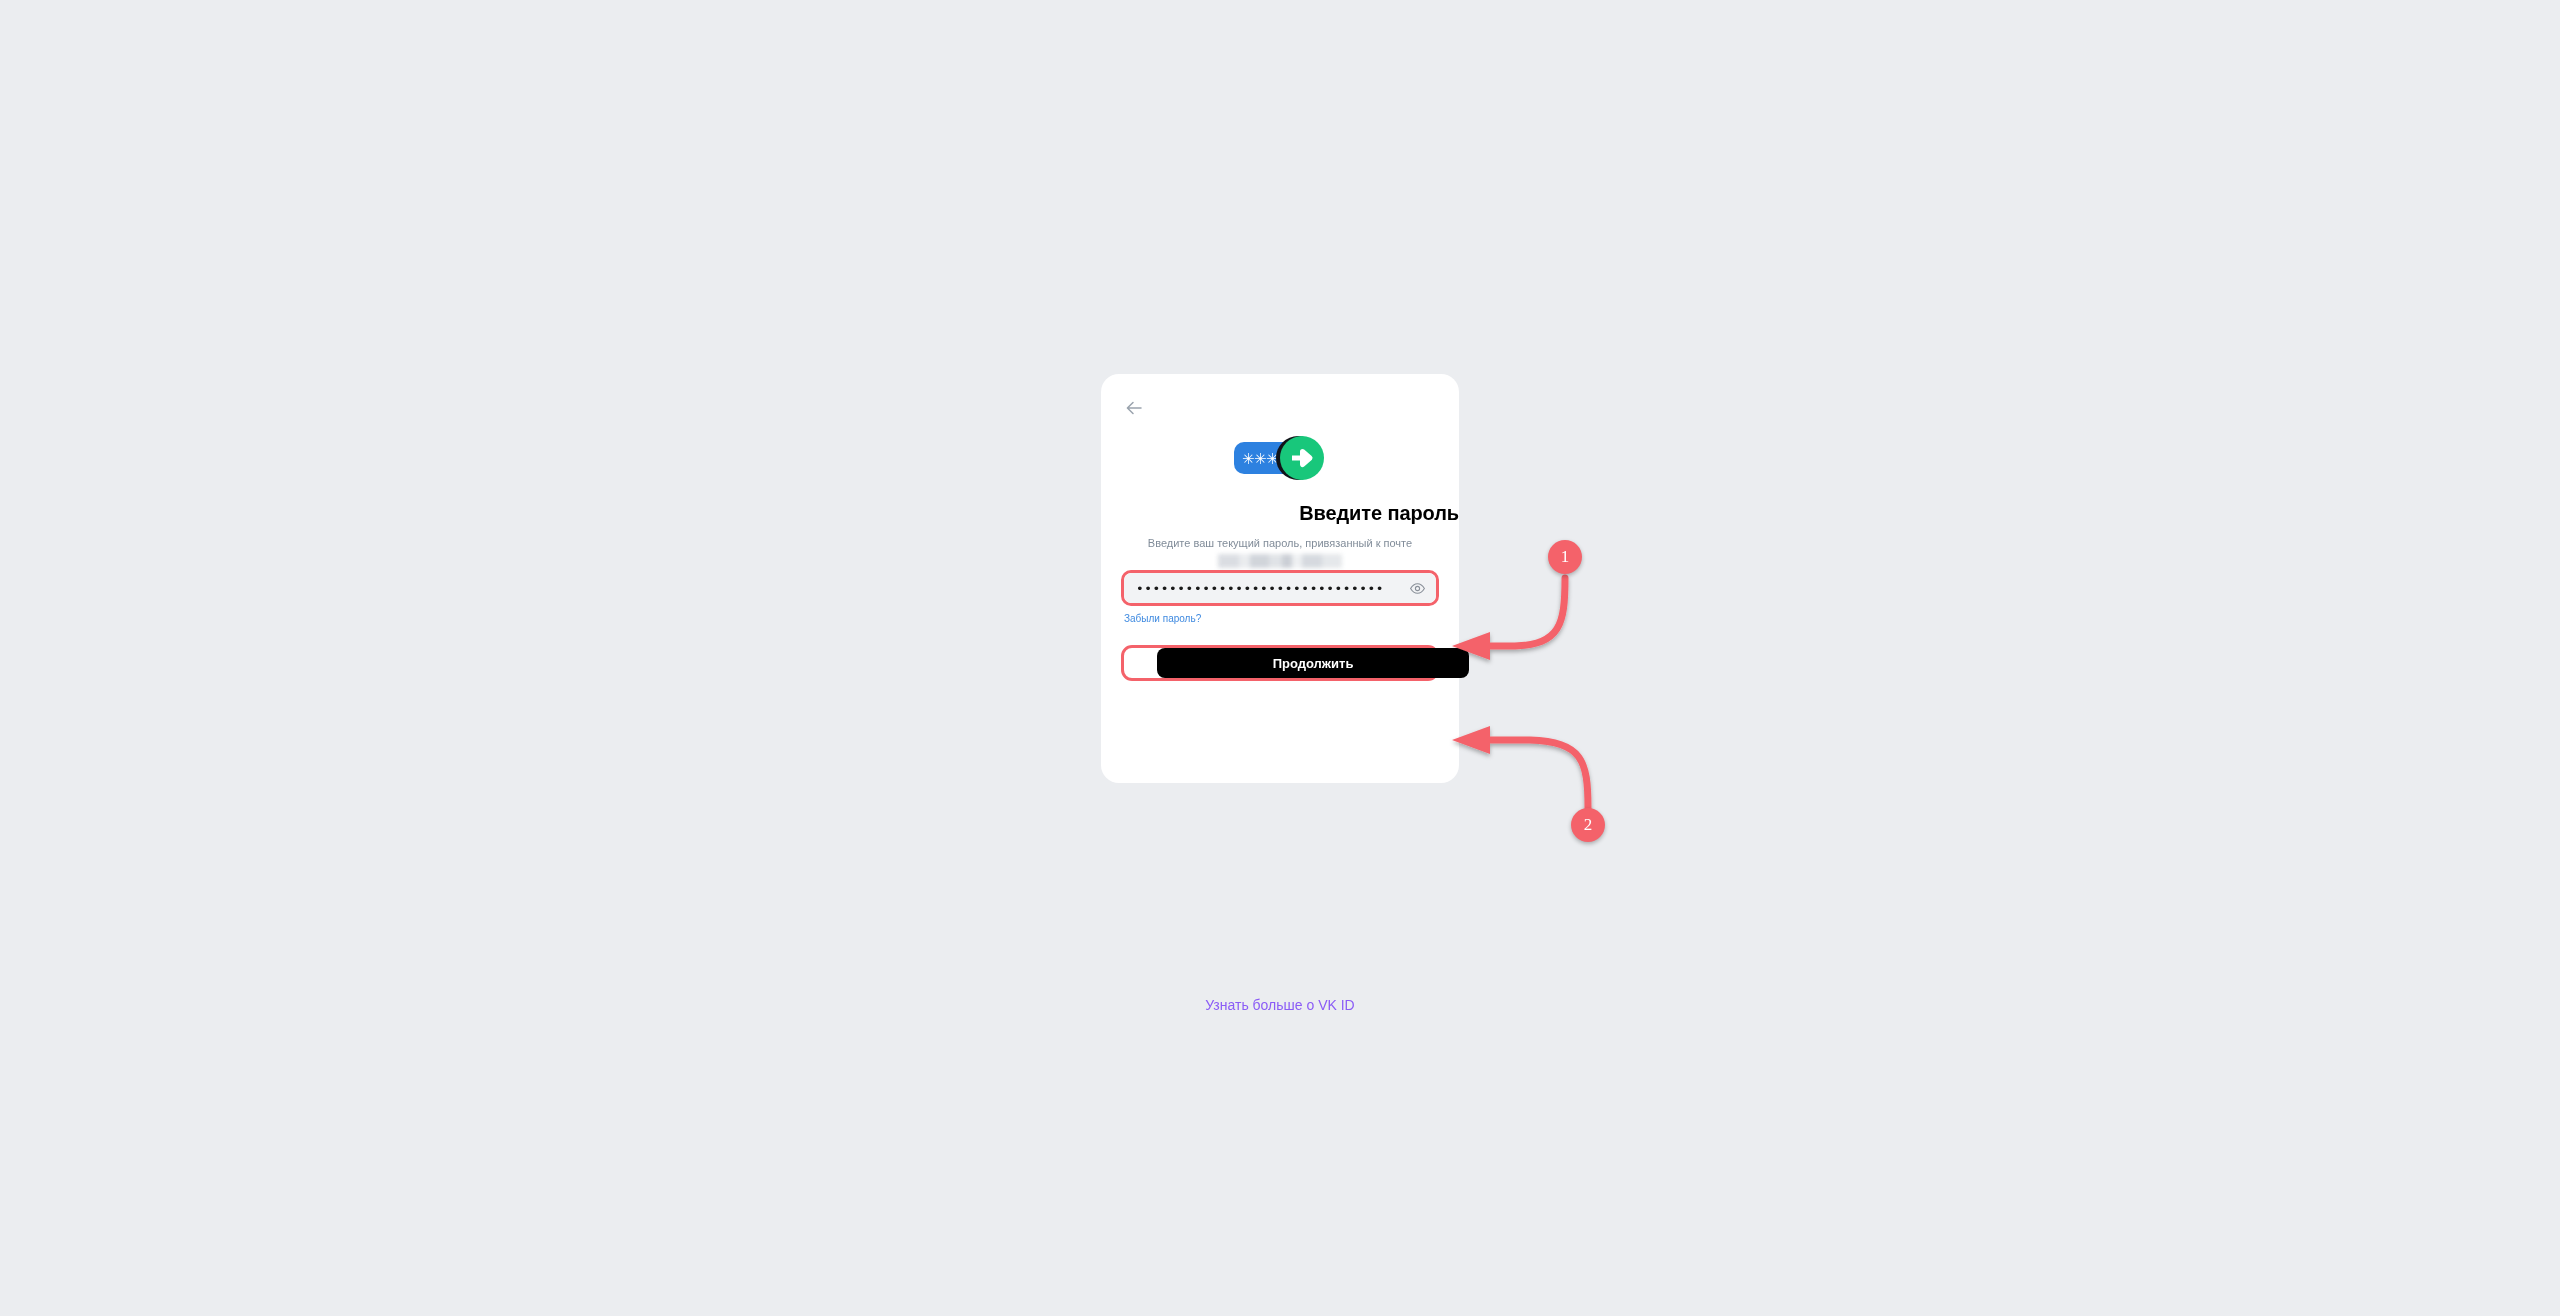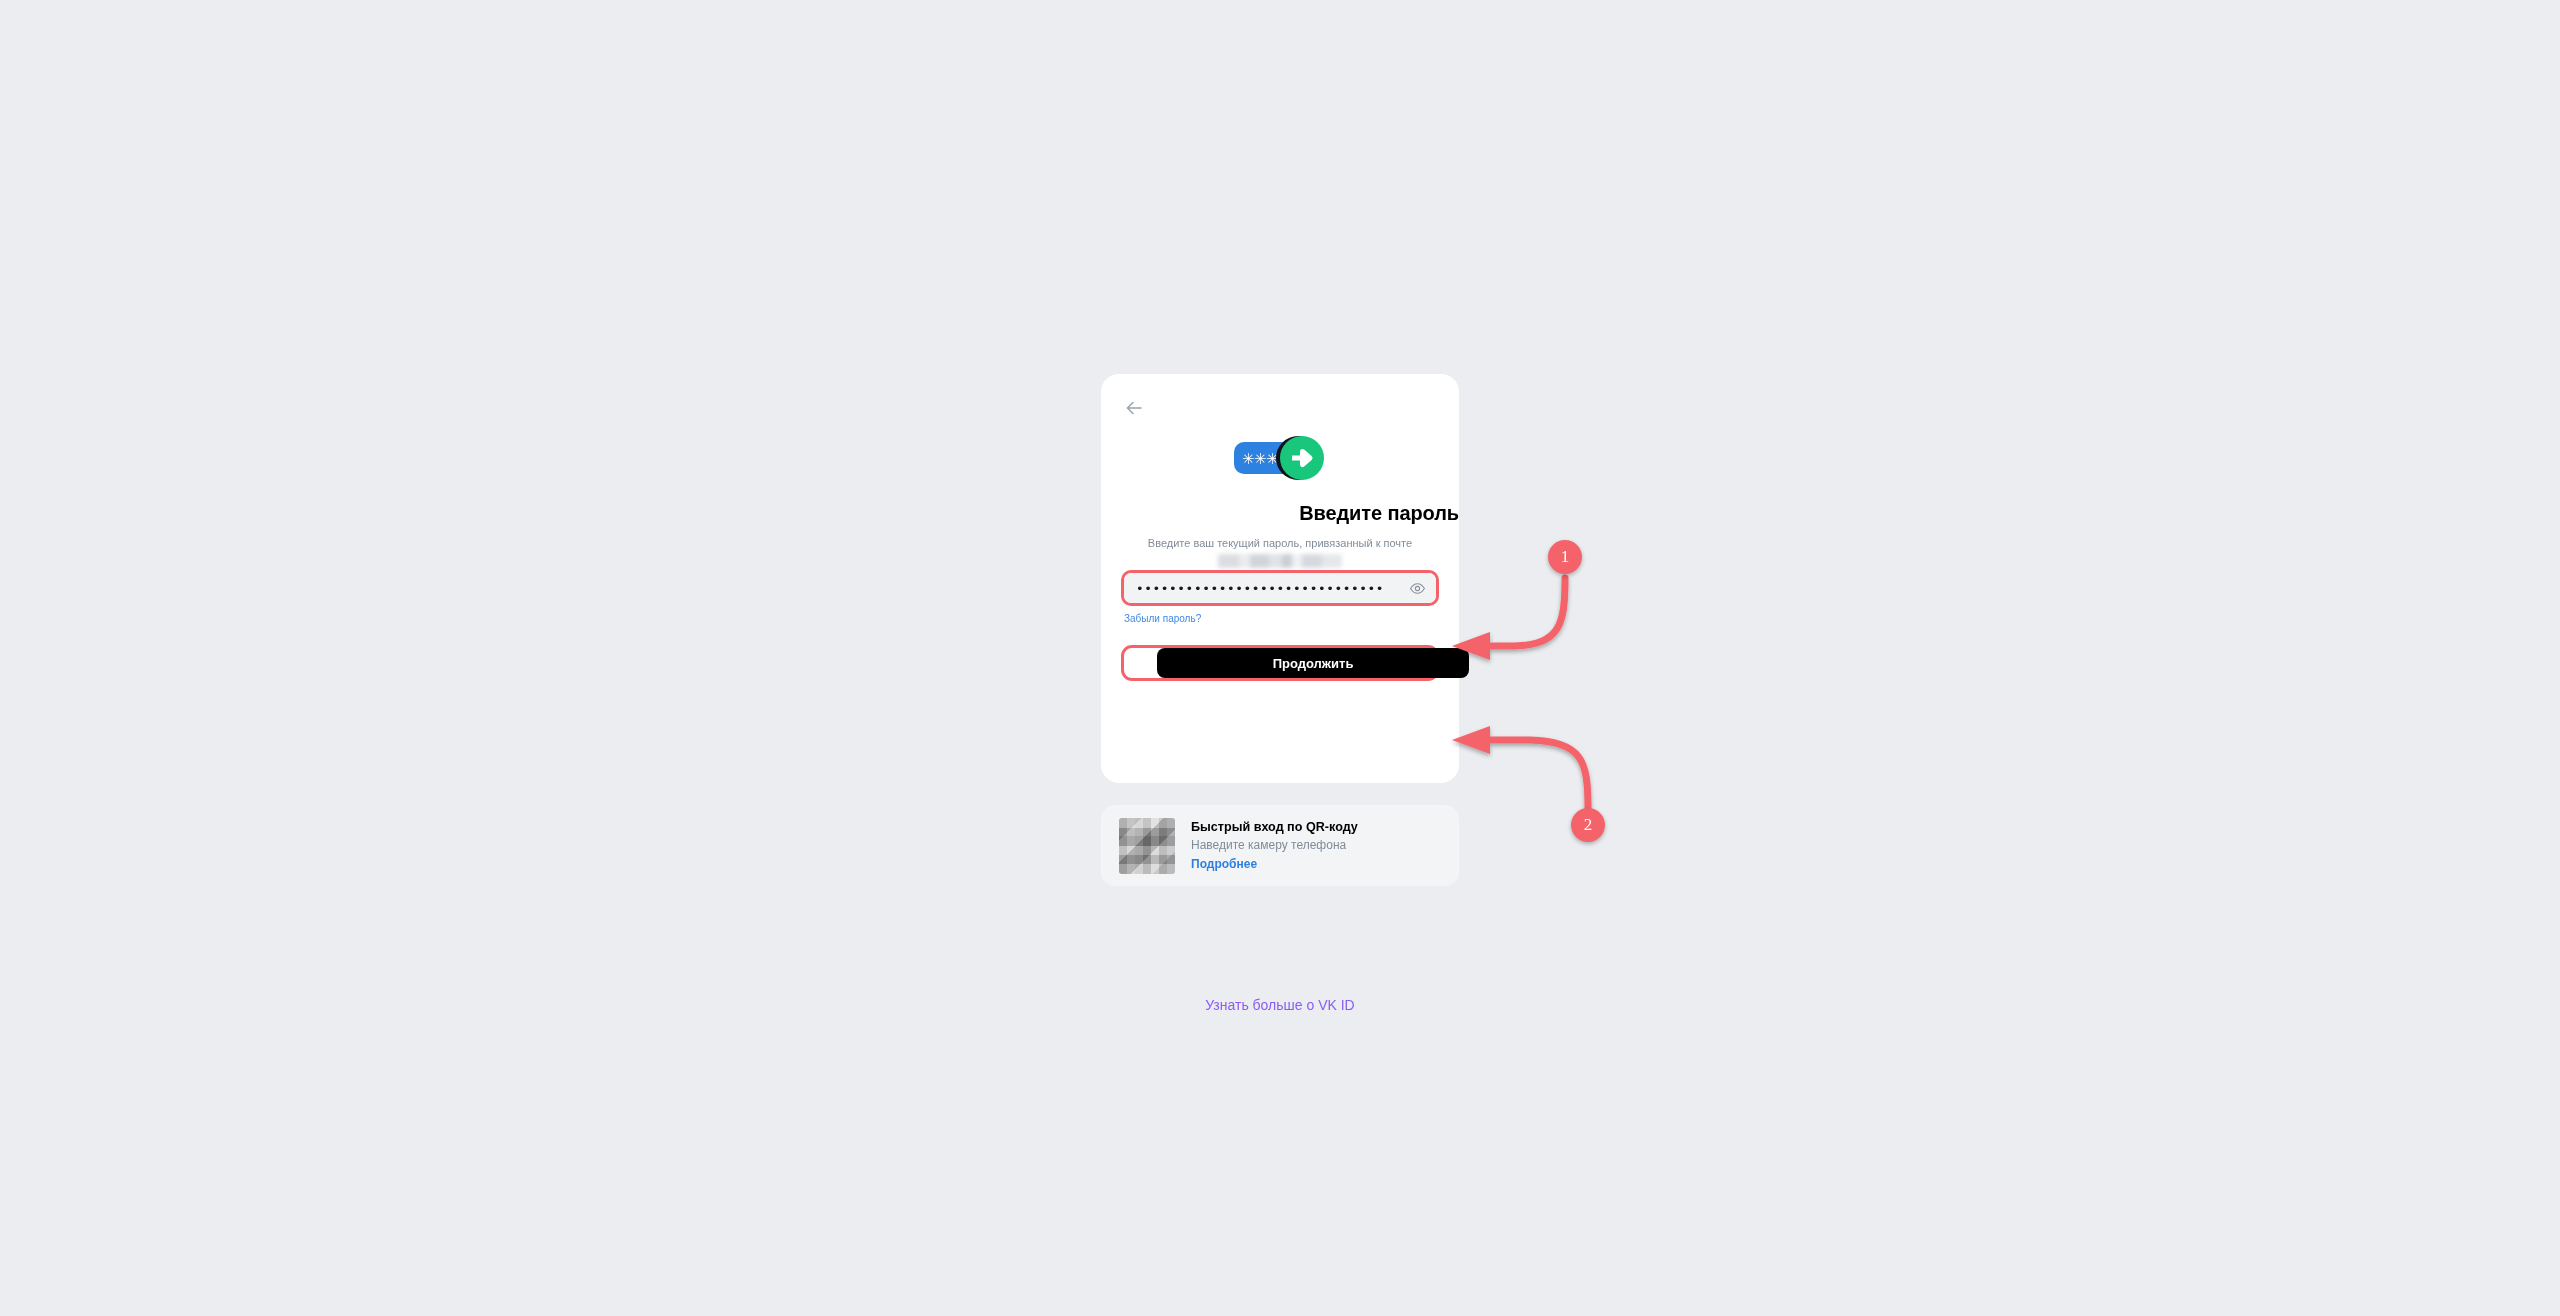--- a/index.html
+++ b/index.html
@@ -352,28 +352,20 @@
         </svg>
       </span>
     </div>
 
     <div id="forgot-password">Забыли пароль?</div>
 
     <div id="continue-highlight"></div>
     <button id="continue-button">Продолжить</button>
   </div>
 
-  <div id="qr-card">
-    <div id="qr-thumb"></div>
-    <div id="qr-text">
-      <div id="qr-title">Быстрый вход по QR-коду</div>
-      <div id="qr-desc">Наведите камеру телефона</div>
-      <div id="qr-link">Подробнее</div>
-    </div>
-  </div>
 
   <div id="footer-link">Узнать больше о VK ID</div>
 
   <svg id="annotations" viewBox="0 0 2560 1316" width="2560" height="1316">
     <defs>
       <filter id="annShadow" x="-40%" y="-40%" width="200%" height="200%">
         <feDropShadow dx="0" dy="2.5" stdDeviation="2" flood-color="#000000" flood-opacity="0.30"></feDropShadow>
       </filter>
     </defs>
 

